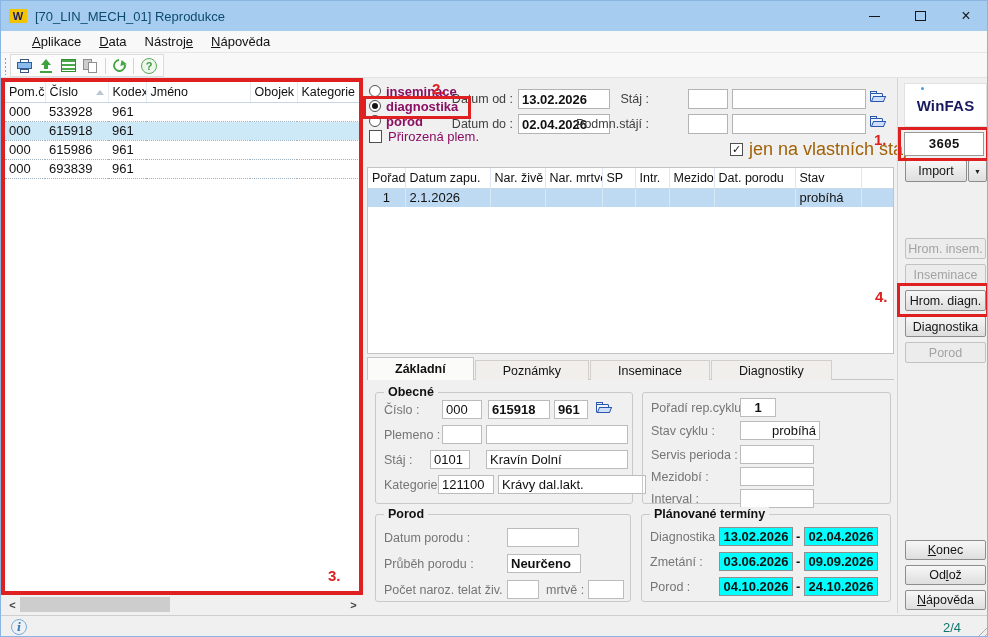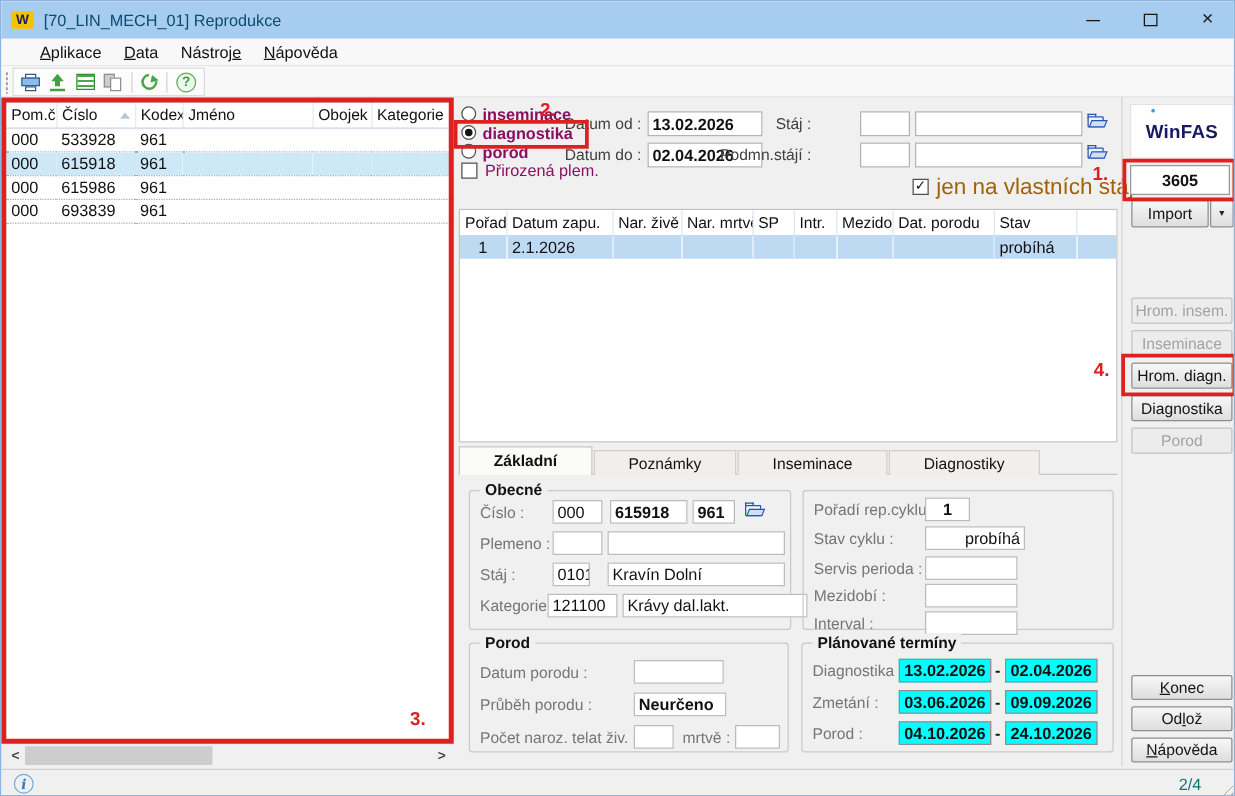--- a/index.html
+++ b/index.html
@@ -90,21 +90,21 @@
   .gfield.bold { font-weight:bold; }
   .gfield.right { justify-content:flex-end; }
   .gfield.center { justify-content:center; }
   .cyan { background:#00ffff; border:1px solid #8f8f8f; font-weight:bold; justify-content:center; }
   .tdash { position:absolute; font-weight:bold; font-size:13px; }
   
   .vdivider { position:absolute; left:896px; top:77px; width:1px; height:535px; background:#d4d4d4; }
   .logo-box { position:absolute; left:903px; top:82px; width:83px; height:44px; background:#fff; border:1px solid #e2e2e2; display:flex; align-items:center; justify-content:center; }
   .logo-text { position:relative; font-weight:bold; font-size:15px; letter-spacing:0.2px; color:#181a60; }
   .logo-dot { position:absolute; left:15.5px; top:2.5px; width:3px; height:3px; border-radius:50%; background:#3fa0e6; }
-  .book-field { position:absolute; left:903px; top:131px; width:80px; height:24px; background:#fff; border:1px solid #999; display:flex; align-items:center; justify-content:center; font-weight:bold; font-size:13px; }
+  .book-field { position:absolute; left:903px; top:131px; width:80px; height:24px; background:#fff; border:1px solid #999; display:flex; align-items:center; justify-content:center; font-weight:bold; font-size:13px;font-family:Liberation Mono, monospace; }
   .btn { position:absolute; background:linear-gradient(#f7f7f7,#dedede); border:1px solid #8d8d8d; border-radius:2px; display:flex; align-items:center; justify-content:center; font-size:12.5px; color:#141414; }
   .btn.disabled { color:#a3a3a3; border-color:#c2c2c2; background:#ececec; }
   .drop-arrow::after { content:'\25BC'; font-size:7px; color:#222; }
   
   .statusbar { position:absolute; left:0; top:614px; width:988px; height:23px; background:#f0f0f0; border-top:1px solid #cfcfcf; }
   .info-icon { position:absolute; left:10px; top:3px; width:16px; height:16px; border-radius:50%; border:1px solid #74aede; color:#2e7fc1; font-family:"DejaVu Serif",serif; font-style:italic; font-weight:bold; font-size:11px; display:flex; align-items:center; justify-content:center; }
   .page-ind { position:absolute; right:28px; top:4px; font-size:13px; color:#0f766e; }
   .resize-grip { position:absolute; right:2px; bottom:2px; width:12px; height:12px;
     background:repeating-linear-gradient(135deg,transparent 0 3px,#ababab 3px 4px);
     clip-path:polygon(100% 0,100% 100%,0 100%); }
@@ -331,21 +331,21 @@
     <div class="gfield bold" style="left:178px;top:7px;width:34px">961</div>
     <span class="ic ic-folder" style="position:absolute;left:220px;top:9px">
         <span class="fl-tab"></span>
         <span class="fl-back"></span>
         <span class="fl-front"></span>
       </span>
     <div class="glabel" style="left:8px;top:35px">Plemeno :</div>
     <div class="gfield" style="left:66px;top:32px;width:40px"></div>
     <div class="gfield" style="left:110px;top:32px;width:142px"></div>
     <div class="glabel" style="left:8px;top:60px">Stáj :</div>
-    <div class="gfield" style="left:66px;top:57px;width:30px">0101</div>
+    <div class="gfield" style="left:54px;top:57px;width:40px">0101</div>
     <div class="gfield" style="left:110px;top:57px;width:142px">Kravín Dolní</div>
     <div class="glabel" style="left:8px;top:85px">Kategorie :</div>
     <div class="gfield" style="left:62px;top:82px;width:56px">121100</div>
     <div class="gfield" style="left:122px;top:82px;width:148px">Krávy dal.lakt.</div>
   </div>
 
   <div class="group" style="left:641px;top:391px;width:249px;height:112px">
     <div class="glabel" style="left:8px;top:8px">Pořadí rep.cyklu :</div>
     <div class="gfield bold center" style="left:97px;top:5px;width:36px">1</div>
     <div class="glabel" style="left:8px;top:31px">Stav cyklu :</div>

